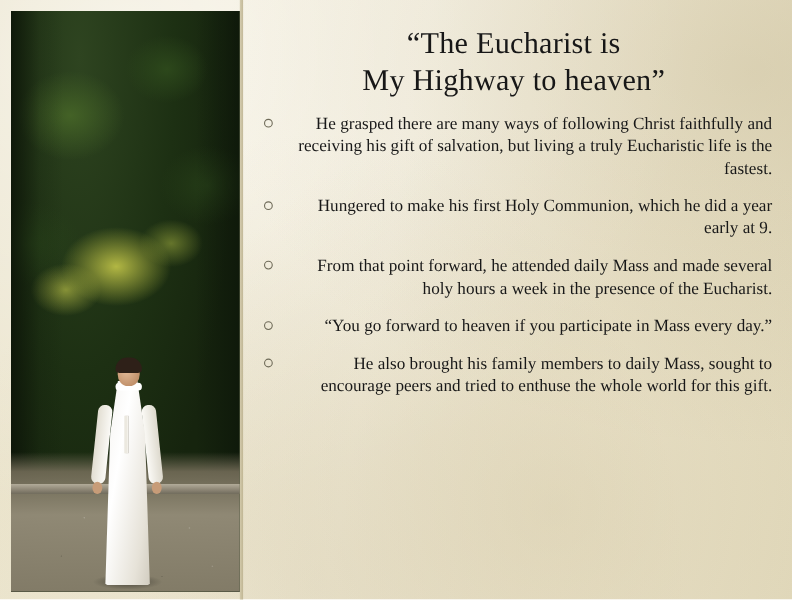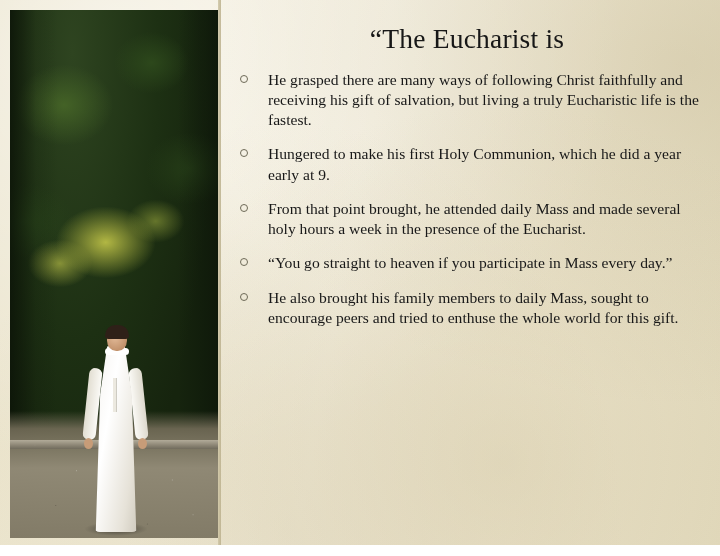--- a/index.html
+++ b/index.html
@@ -256,21 +256,21 @@
     position: absolute;
     left: 8px;
     top: 5px;
     width: 8px;
     height: 8px;
     border: 1.3px solid #6e6a58;
     border-radius: 50%;
     background: transparent;
     box-sizing: border-box;
   }
-  .b-text { display: block; }
+  .b-text { display: block; text-align: right; }
 </style>
 </head>
 <body>
 
 <div id="slide">
 
   <div id="parchment"></div>
   <div id="bottom-band"></div>
 
   <div id="photo">
@@ -295,38 +295,39 @@
       <div class="fig-hair"></div>
     </div>
   </div>
 
   <div id="photo-divider"></div>
 
   <div id="content">
 
     <div id="title">
       <span class="t-line">“The Eucharist is</span>
+      <span class="t-line">My Highway to heaven”</span>
     </div>
 
     <ul id="bullets">
       <li class="bullet">
         <span class="b-marker"></span>
         <span class="b-text">He grasped there are many ways of following Christ faithfully and receiving his gift of salvation, but living a truly Eucharistic life is the fastest.</span>
       </li>
       <li class="bullet">
         <span class="b-marker"></span>
         <span class="b-text">Hungered to make his first Holy Communion, which he did a year early at 9.</span>
       </li>
       <li class="bullet">
         <span class="b-marker"></span>
-        <span class="b-text">From that point brought, he attended daily Mass and made several holy hours a week in the presence of the Eucharist.</span>
-      </li>
-      <li class="bullet">
-        <span class="b-marker"></span>
-        <span class="b-text">“You go straight to heaven if you participate in Mass every day.”</span>
+        <span class="b-text">From that point forward, he attended daily Mass and made several holy hours a week in the presence of the Eucharist.</span>
+      </li>
+      <li class="bullet">
+        <span class="b-marker"></span>
+        <span class="b-text">“You go forward to heaven if you participate in Mass every day.”</span>
       </li>
       <li class="bullet">
         <span class="b-marker"></span>
         <span class="b-text">He also brought his family members to daily Mass, sought to encourage peers and tried to enthuse the whole world for this gift.</span>
       </li>
     </ul>
 
   </div>
 </div>
 

